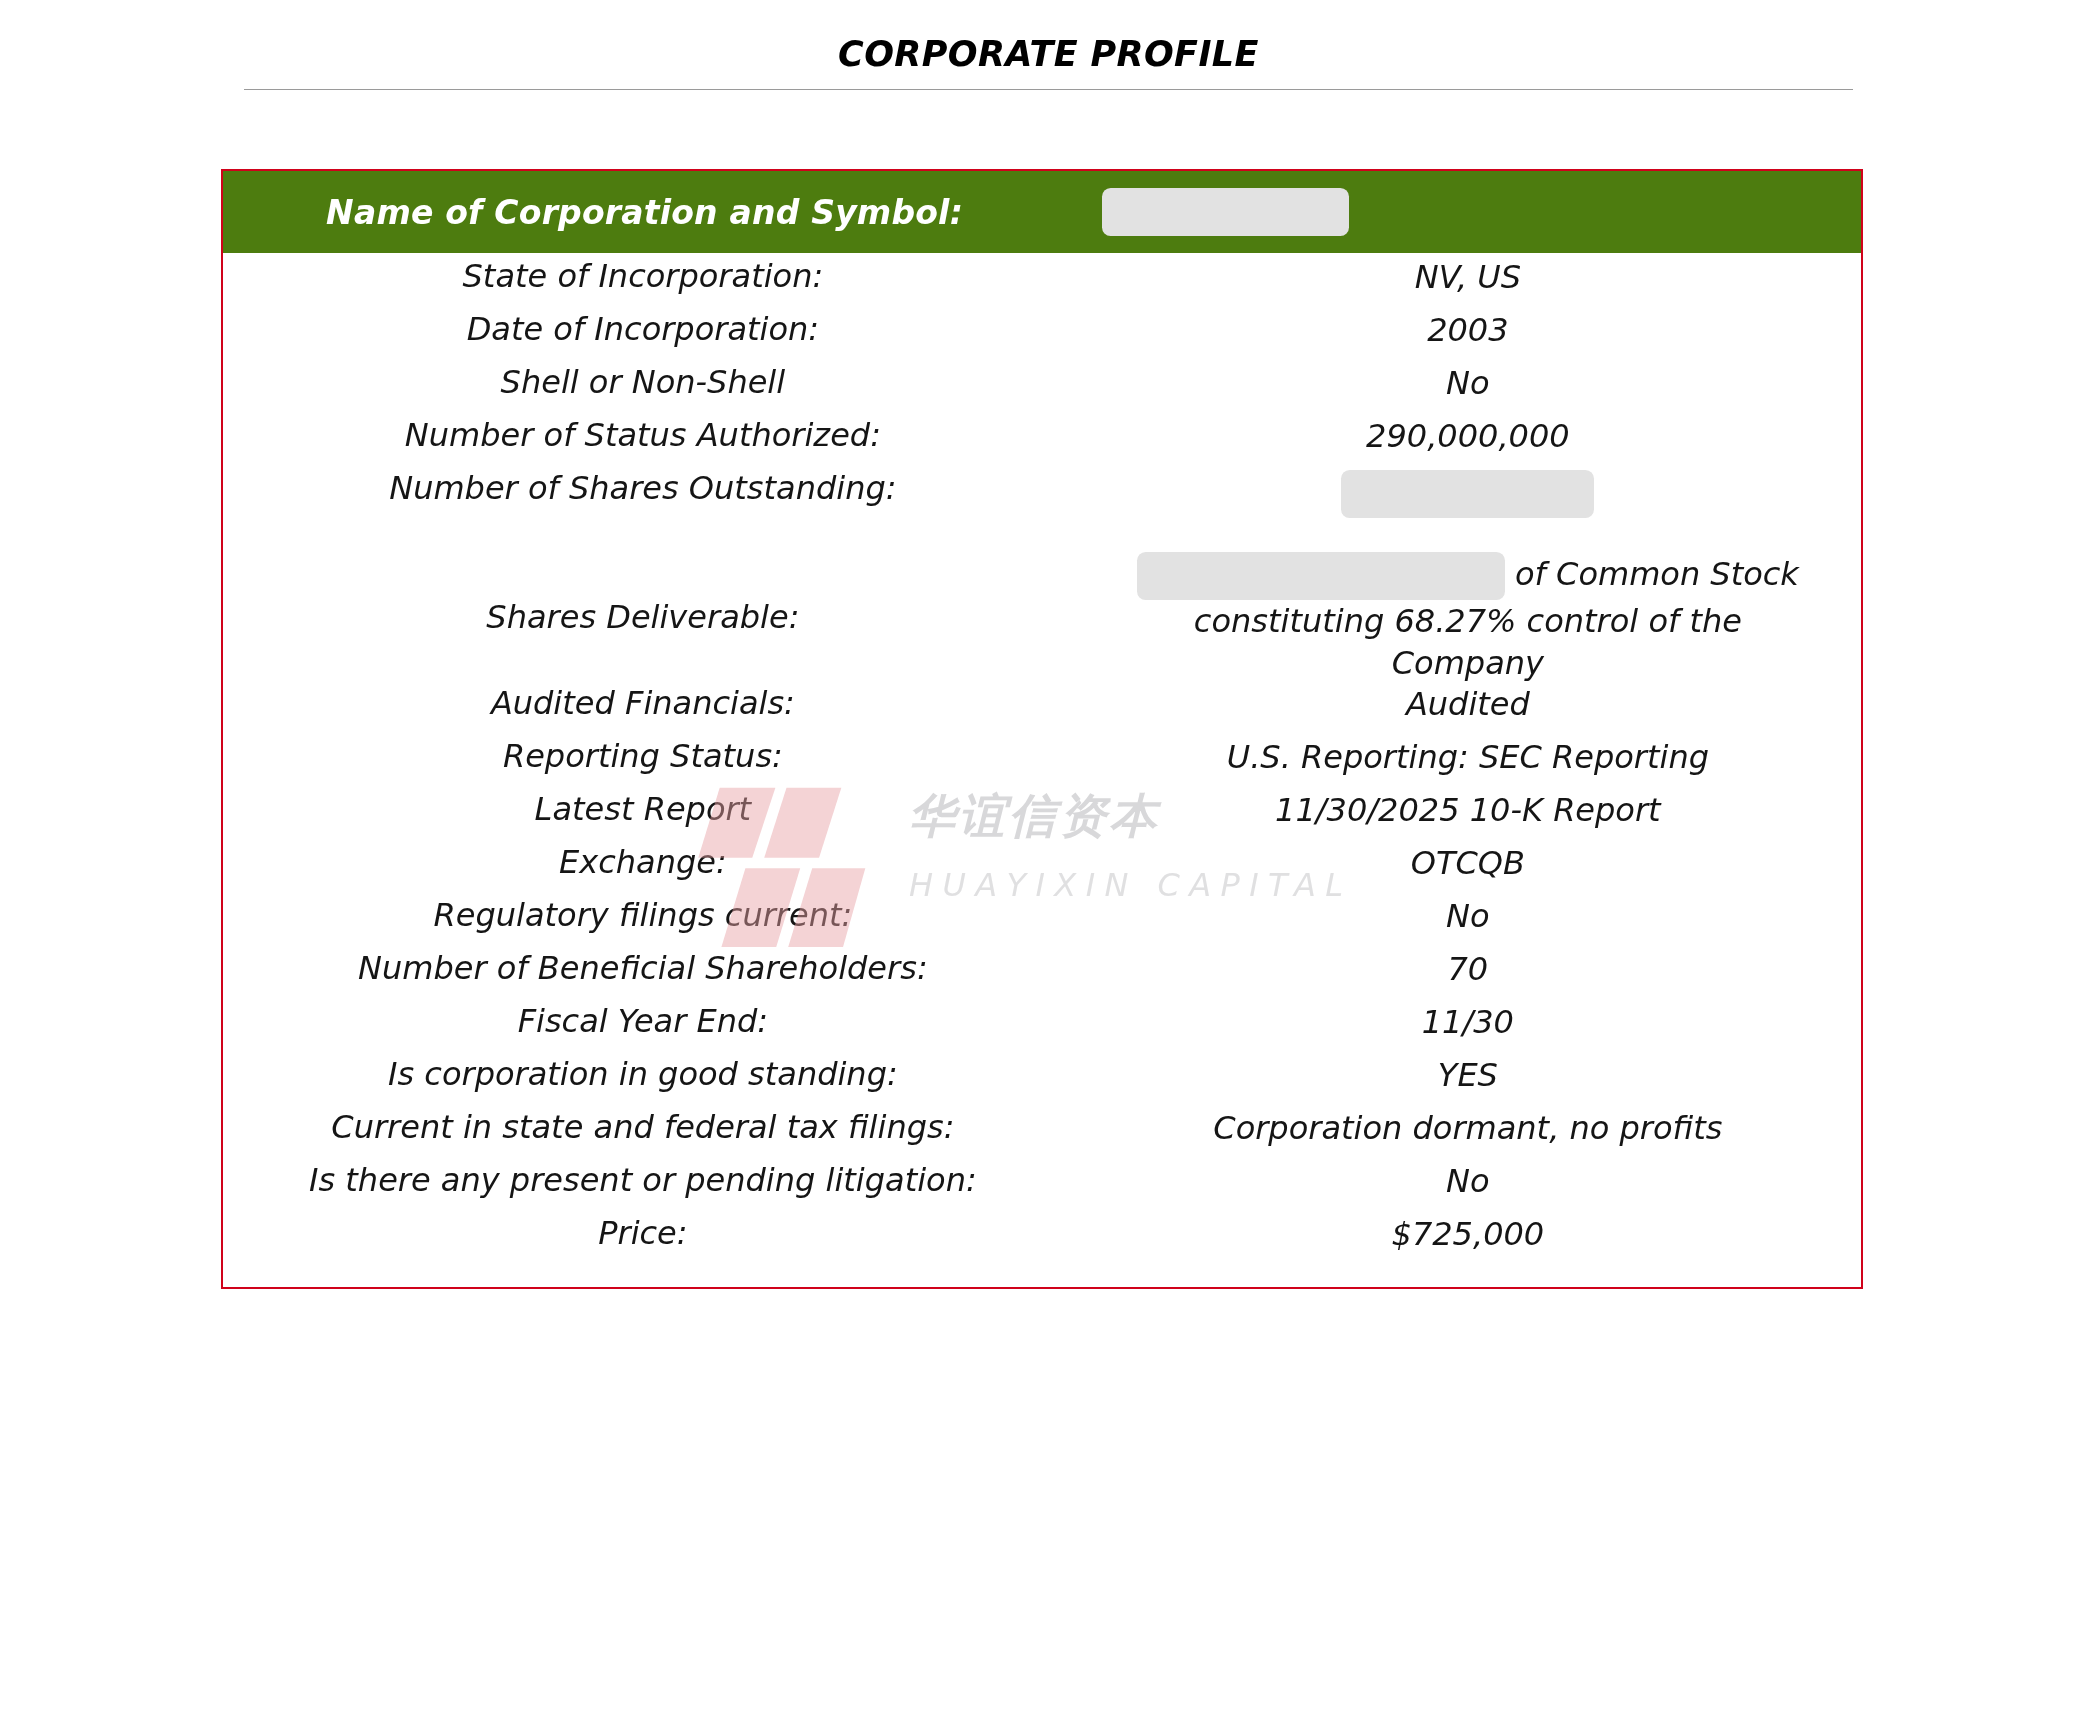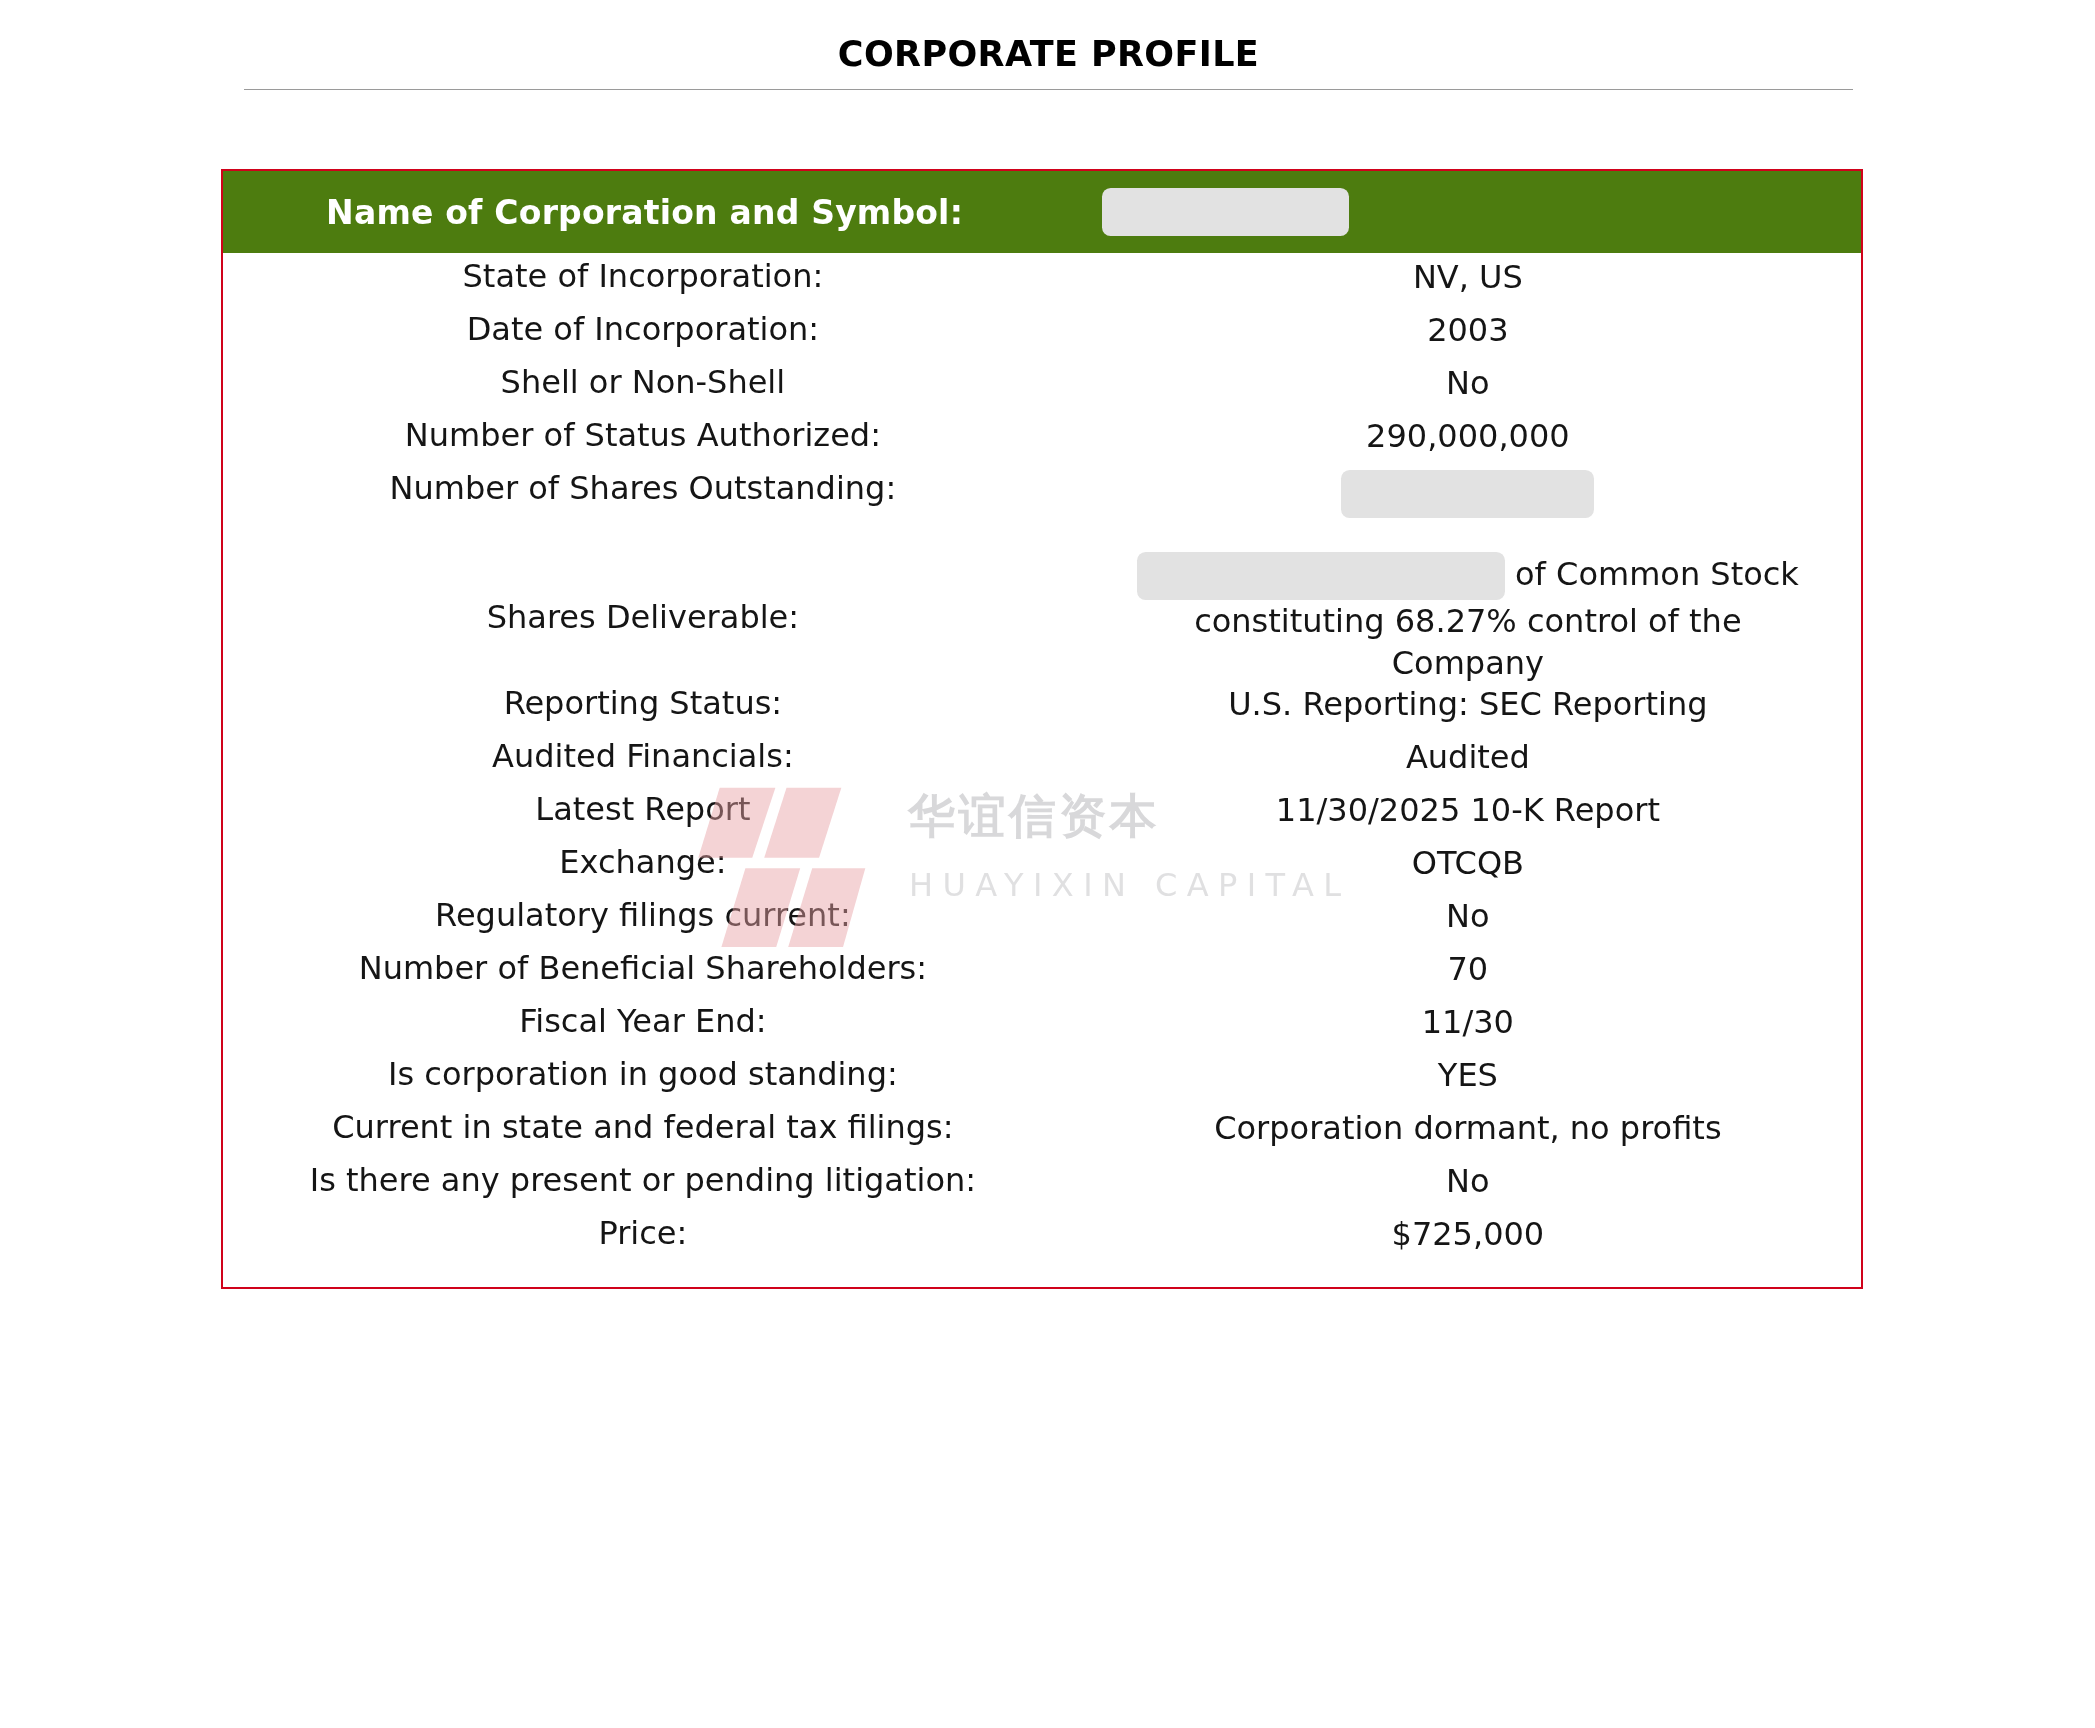--- a/index.html
+++ b/index.html
@@ -14,20 +14,21 @@
     color: #111111;
     position: relative;
     overflow: hidden;
   }
 
   .page {
     position: relative;
     width: 2096px;
     height: 1724px;
     box-sizing: border-box;
+    font-style: italic;
   }
 
   
   .doc-header {
     position: absolute;
     left: 244px;
     top: 34px;
     width: 1609px;
     text-align: center;
   }
@@ -214,27 +215,27 @@
           <div>
             <span class="redacted w-deliverable"></span>
             <span>of Common Stock</span>
           </div>
           <div>constituting 68.27% control of the</div>
           <div>Company</div>
         </div>
       </div>
 
       <div class="row">
+        <div class="lbl">Audited Financials:</div>
+        <div class="val">Audited</div>
+      </div>
+
+      <div class="row">
         <div class="lbl">Reporting Status:</div>
         <div class="val">U.S. Reporting: SEC Reporting</div>
-      </div>
-
-      <div class="row">
-        <div class="lbl">Audited Financials:</div>
-        <div class="val">Audited</div>
       </div>
 
       <div class="row">
         <div class="lbl">Latest Report</div>
         <div class="val">11/30/2025 10-K Report</div>
       </div>
 
       <div class="row">
         <div class="lbl">Exchange:</div>
         <div class="val">OTCQB</div>

